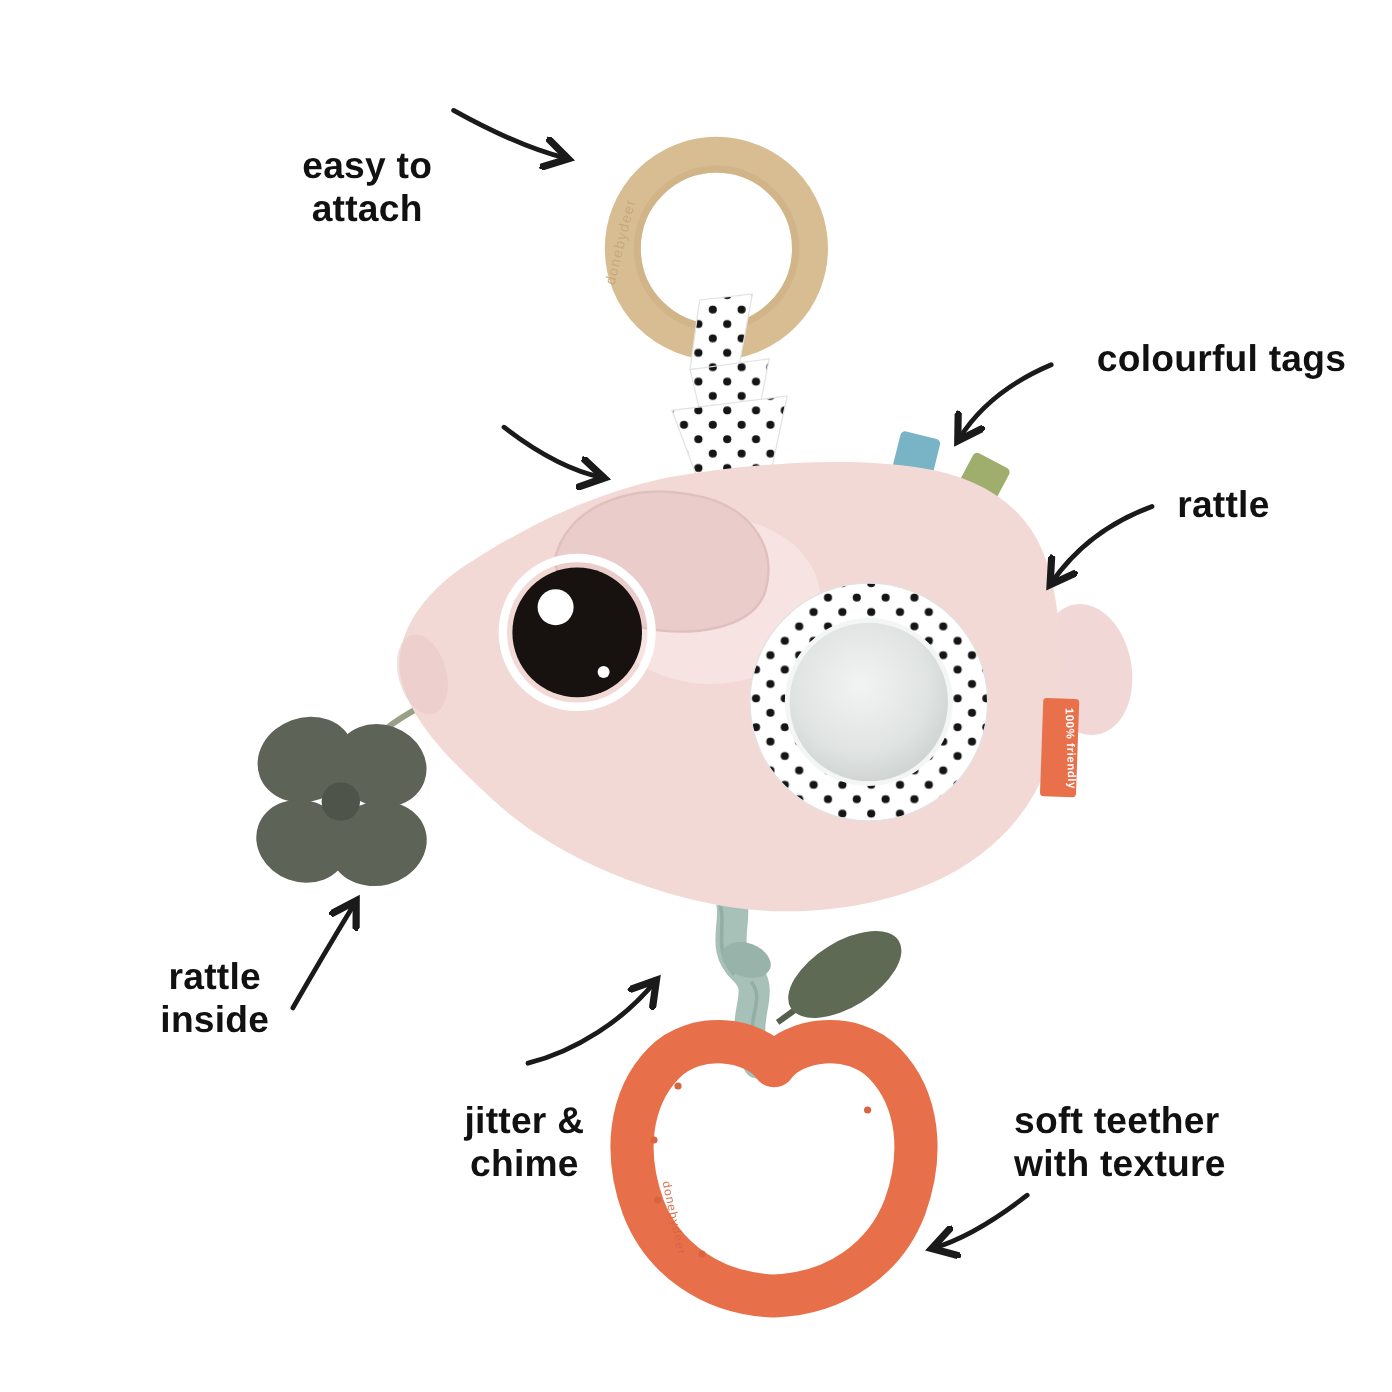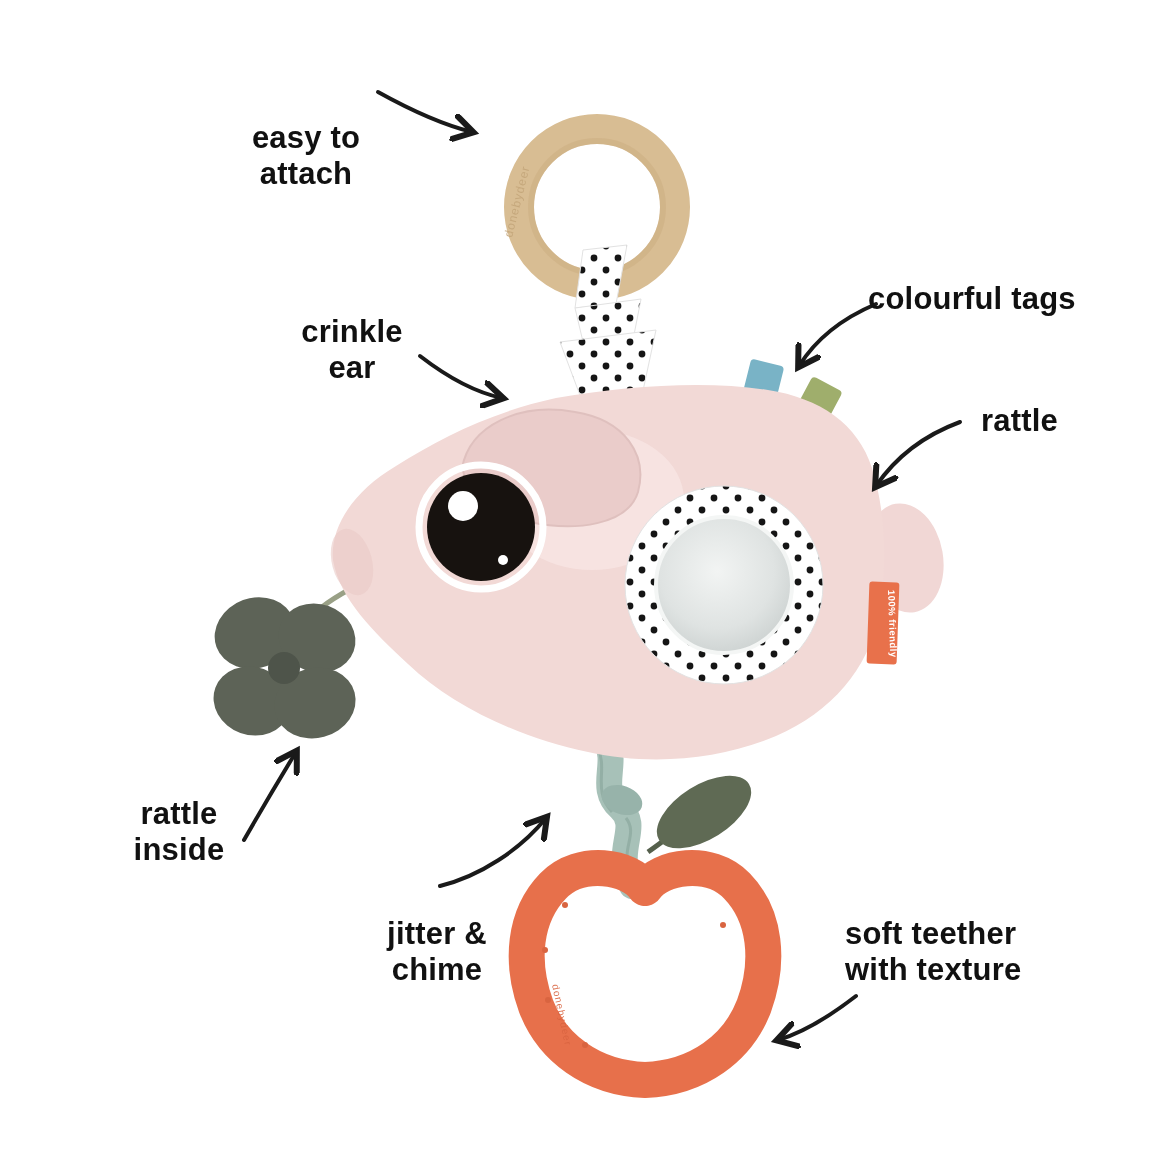--- a/index.html
+++ b/index.html
@@ -153,24 +153,22 @@
     <path class="arrow" d="M420 356 Q464 390 502 398"></path>
     <path class="arrow" d="M960 422 Q906 442 876 486"></path>
     <path class="arrow" d="M244 840 Q268 798 296 752"></path>
     <path class="arrow" d="M440 886 C480 876 520 850 546 818"></path>
     <path class="arrow" d="M856 996 Q812 1030 778 1040"></path>
   </svg>
 
   <div class="label center" style="left:206px;top:78px;width:200px;margin-top:42px;">easy to
 attach</div>
 
-  <div class="label" style="left:868px;top:281px;width:240px;">colourful tags</div>
+  <div class="label" style="left:914px;top:281px;width:240px;">colourful tags</div>
 
-  <div class="label center" style="left:252px;top:314px;width:200px;">crinkle
-ear</div>
 
   <div class="label" style="left:981px;top:403px;width:140px;">rattle</div>
 
   <div class="label center" style="left:79px;top:796px;width:200px;text-align:center;">rattle
 inside</div>
 
   <div class="label" style="left:845px;top:916px;width:300px;">soft teether
 with texture</div>
 
   <div class="label center" style="left:337px;top:916px;width:200px;">jitter &amp;

